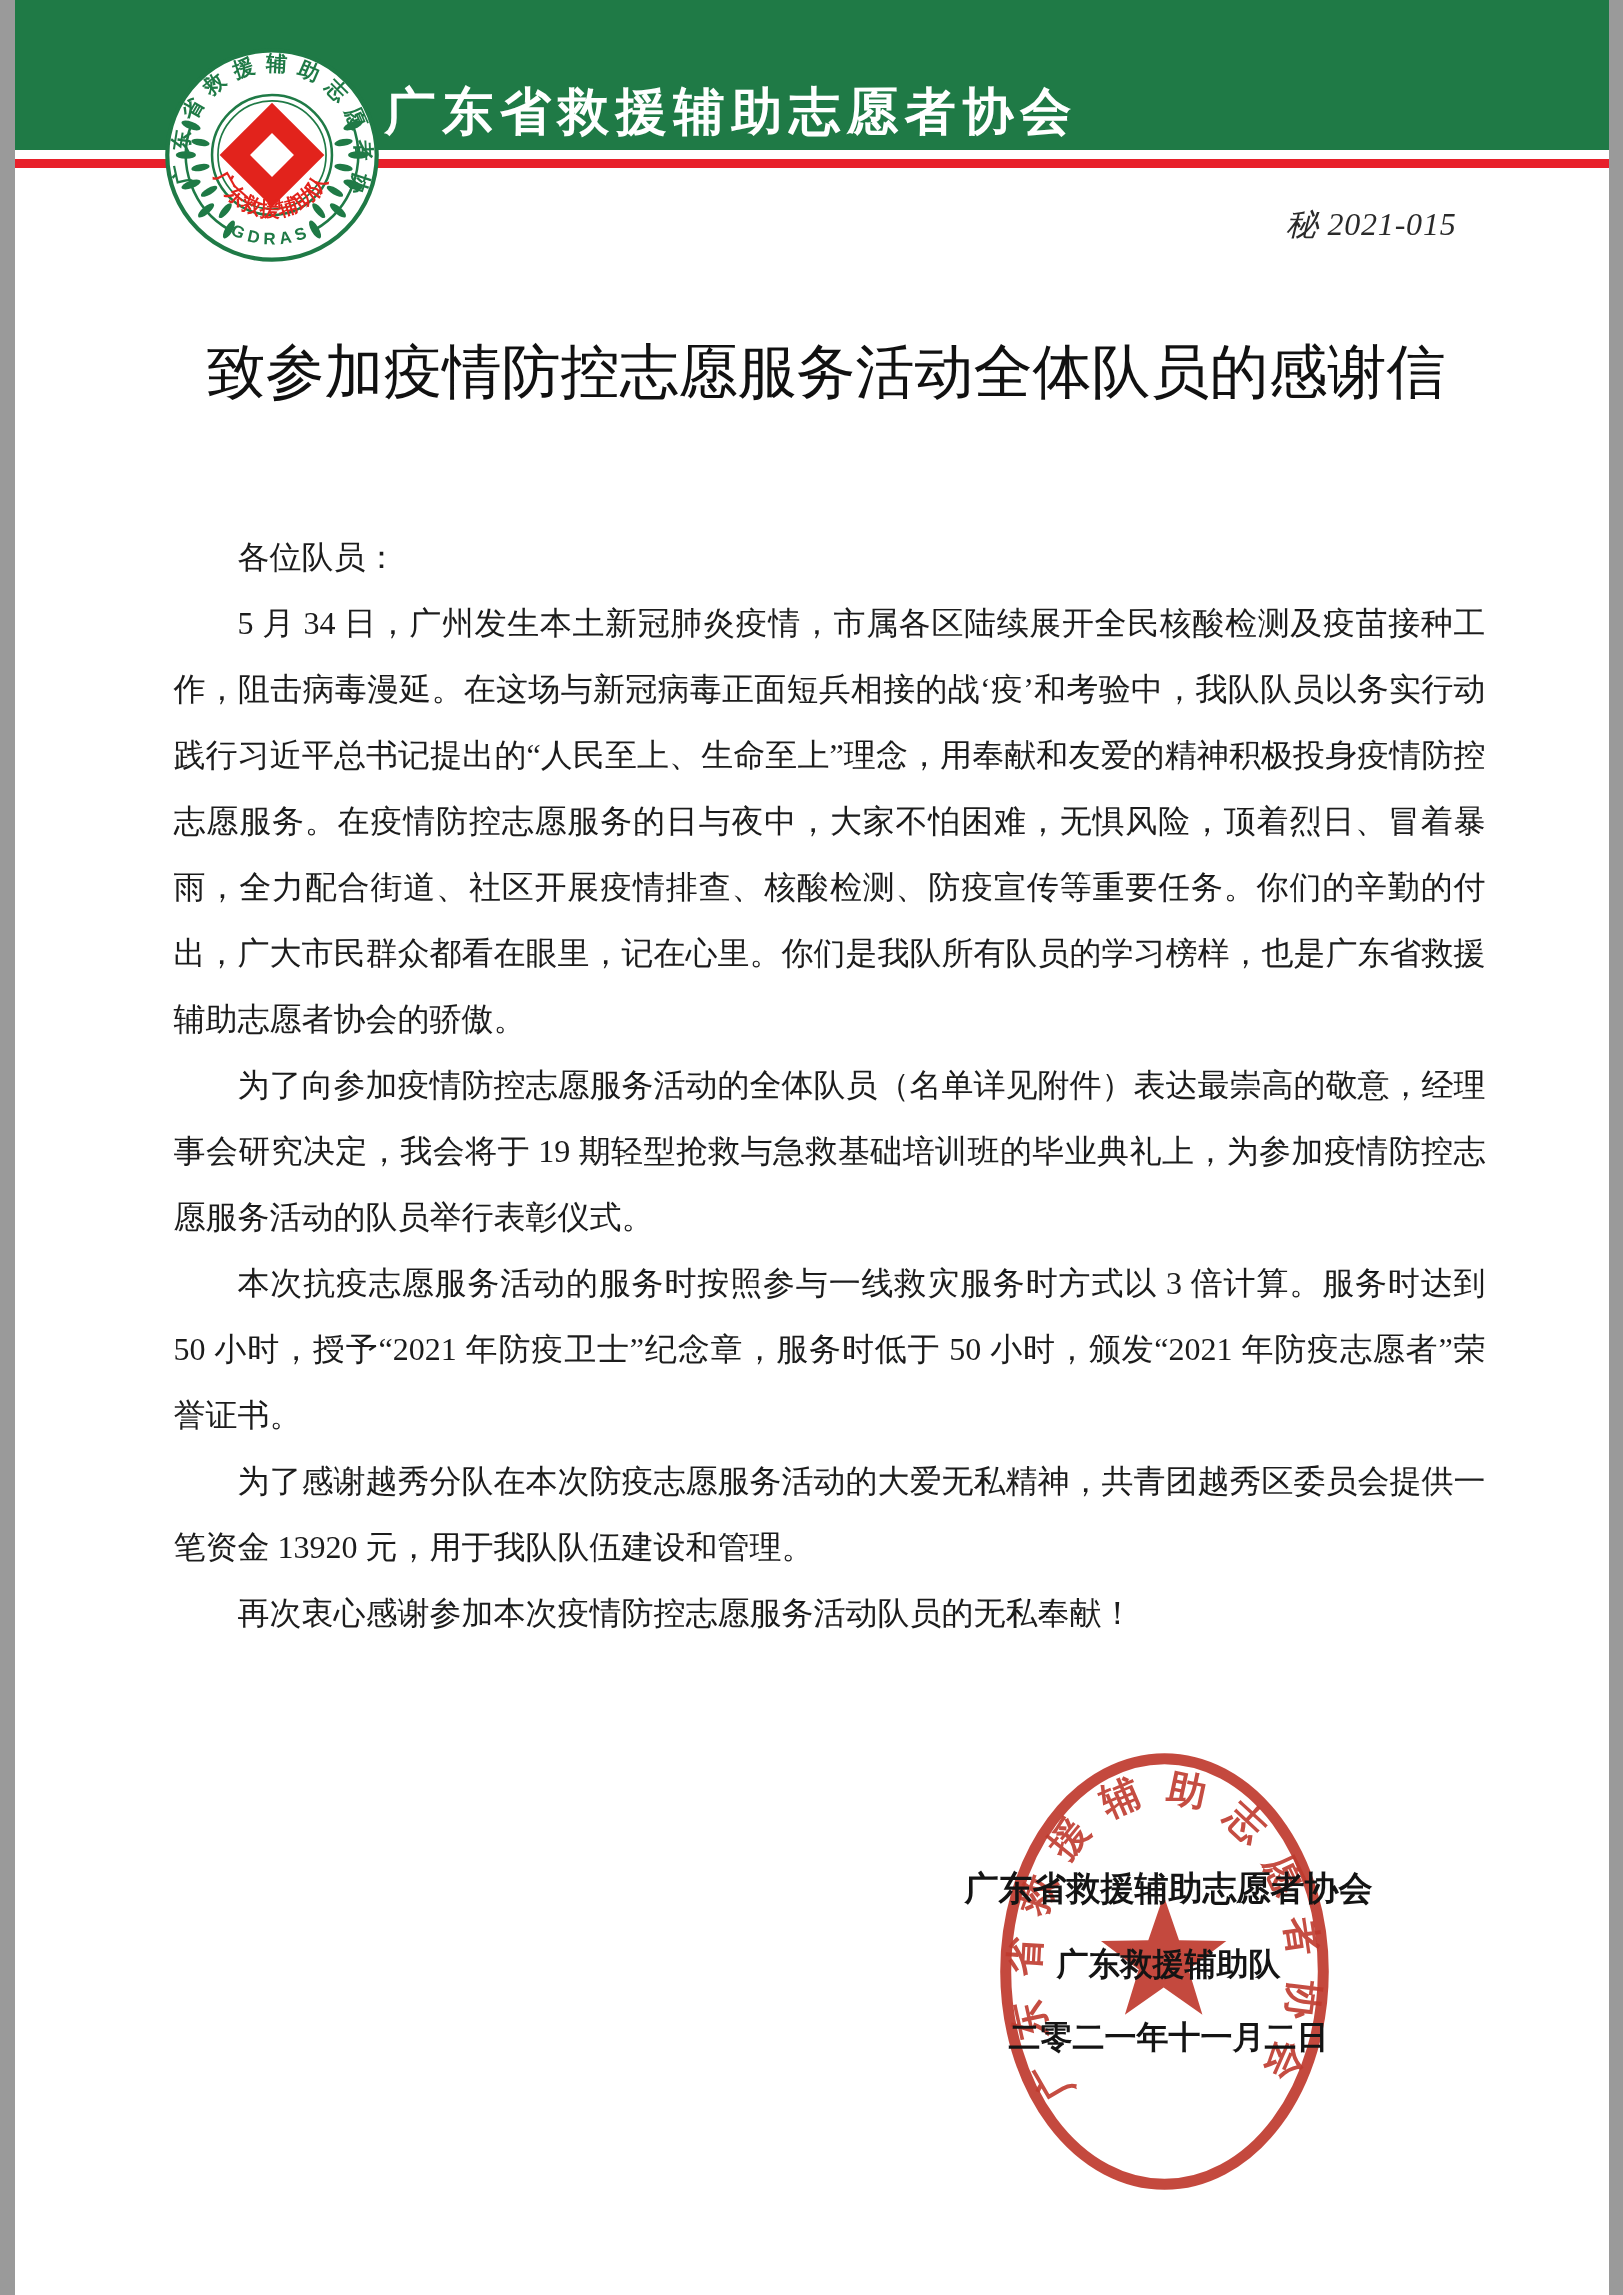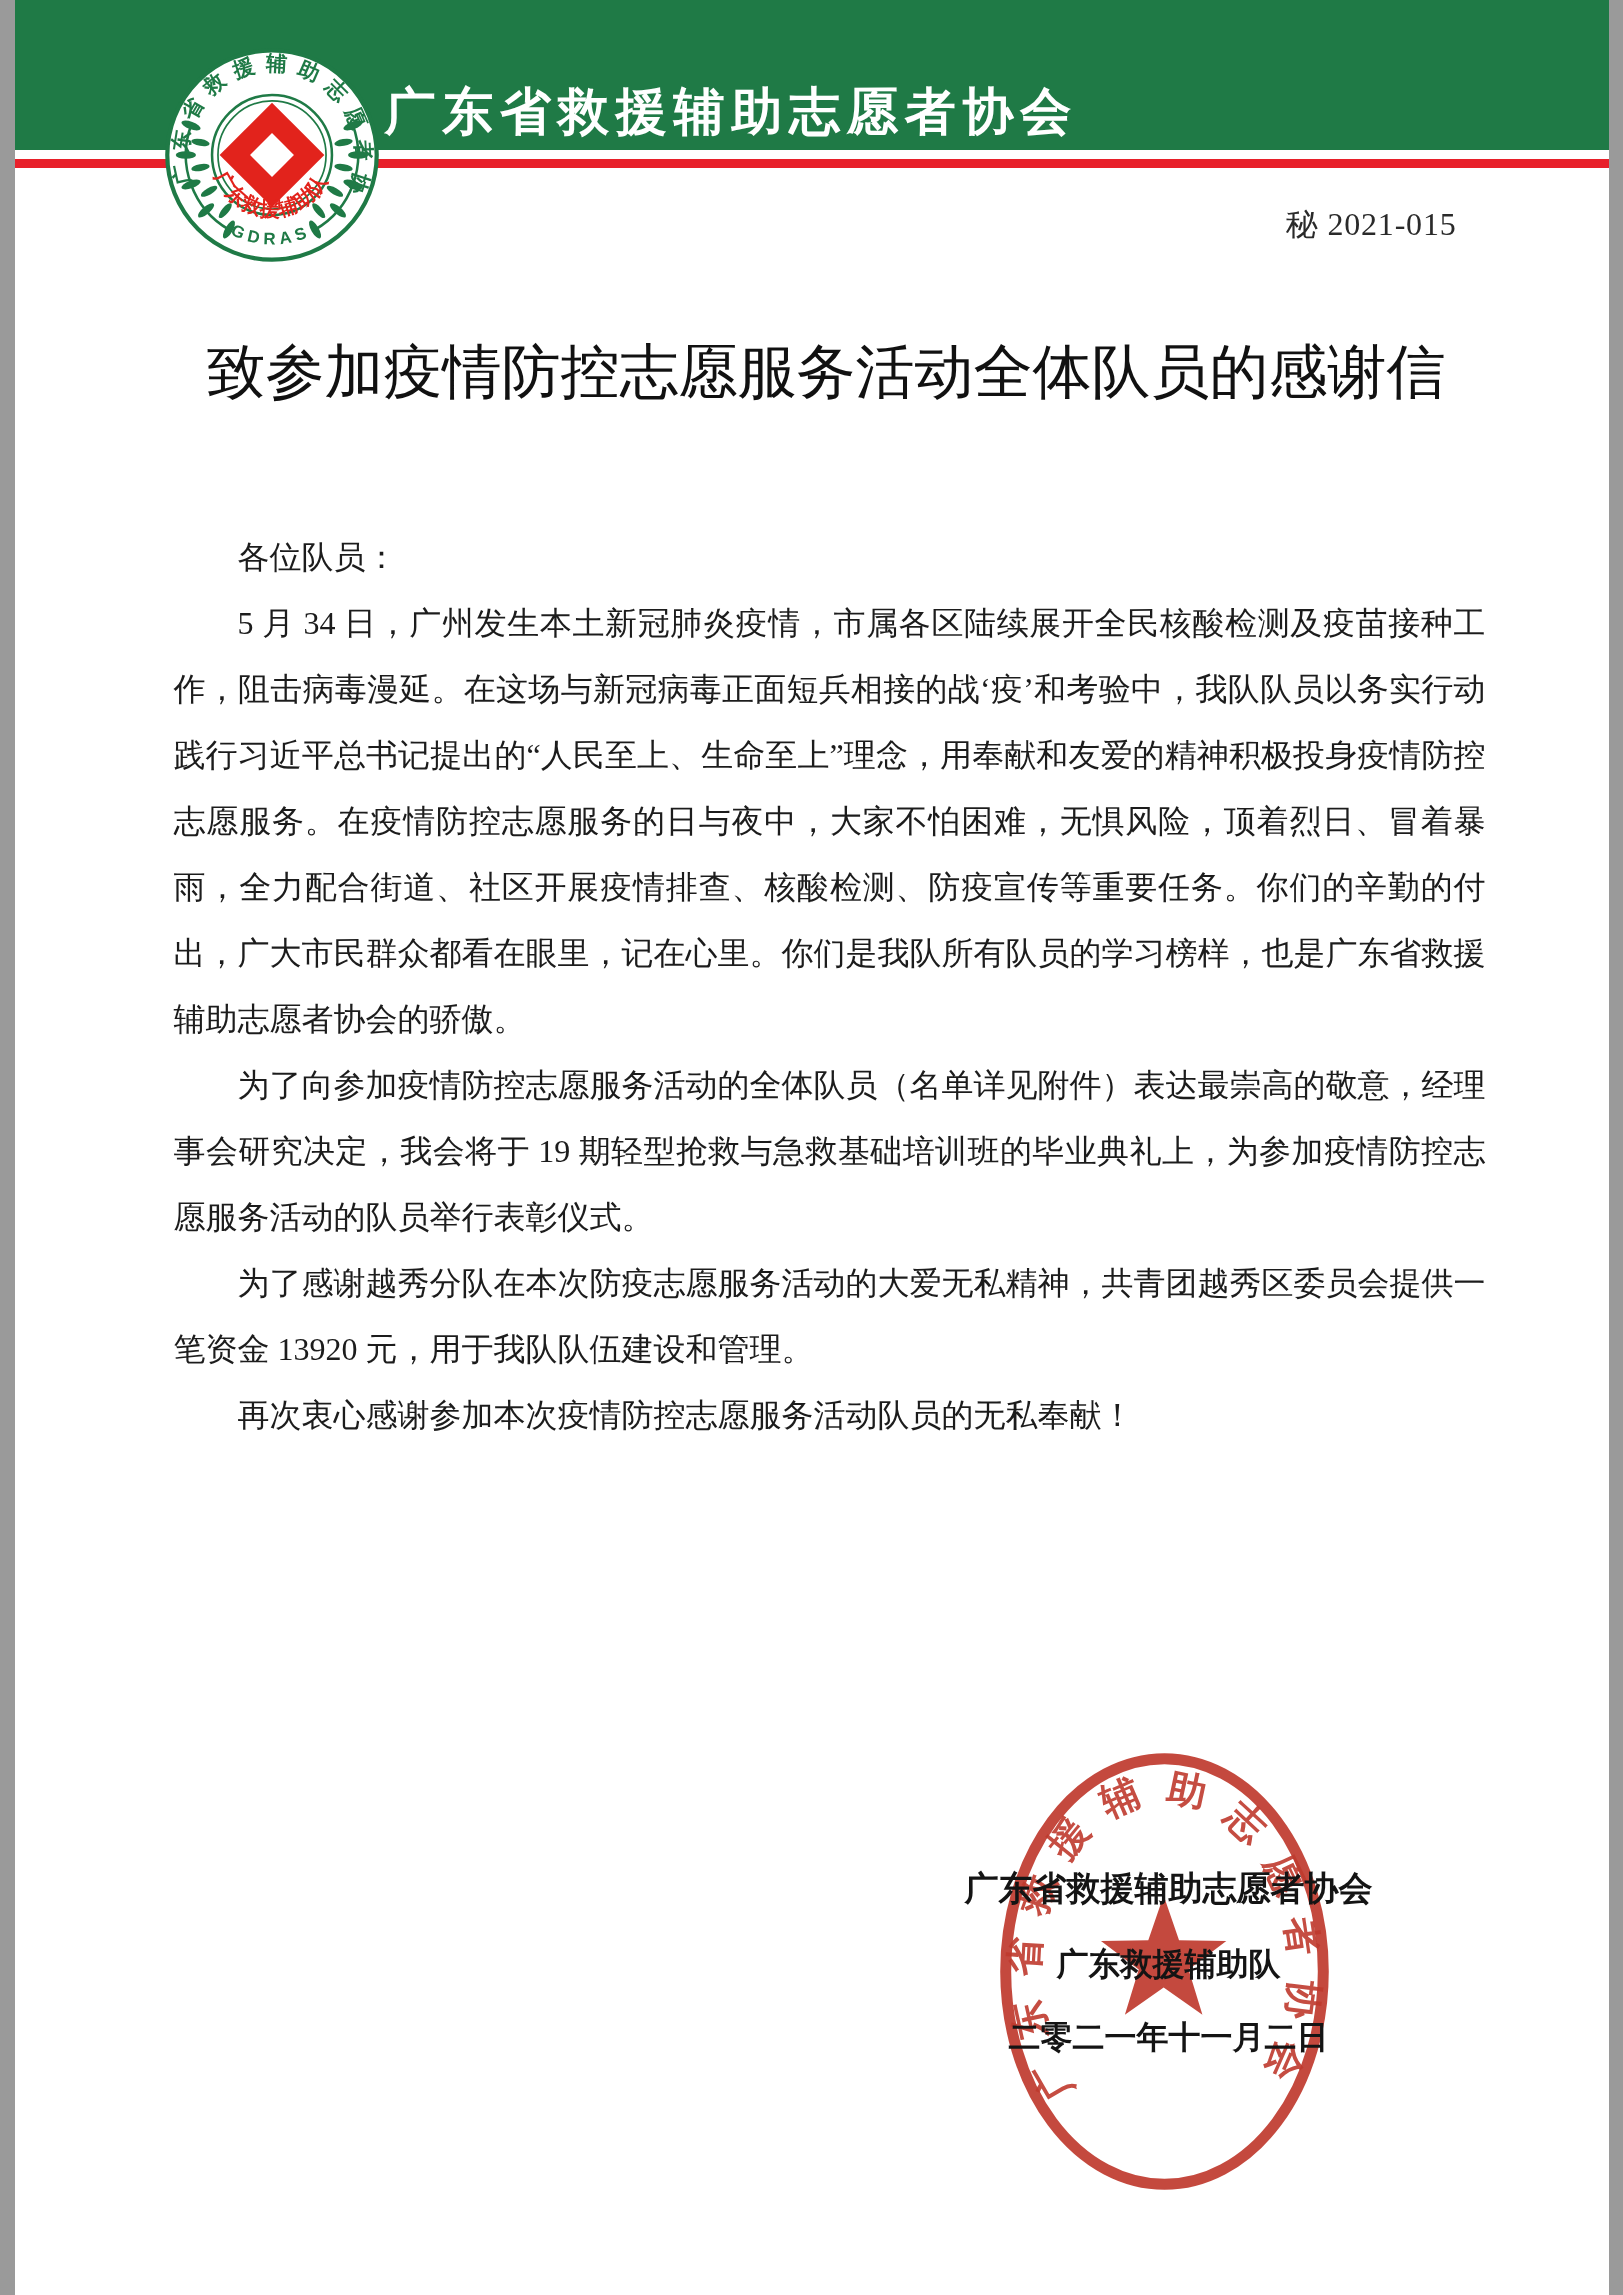--- a/index.html
+++ b/index.html
@@ -18,21 +18,21 @@
     position:absolute;left:370px;top:85px;
     font-family:"Liberation Sans","DejaVu Sans",sans-serif;
     font-weight:700;font-size:51px;line-height:54px;letter-spacing:6.8px;
     color:#ffffff;white-space:nowrap;
   }
   .stripe-red{position:absolute;left:0;top:159px;width:1623px;height:9.3px;background:#e8202a;}
   .logo-svg{position:absolute;left:143px;top:41px;width:228px;height:228px;}
   .doc-number{
     position:absolute;right:152px;top:206px;width:423px;
     text-align:right;font-size:32px;line-height:36px;color:#2a2a2a;
-    letter-spacing:0.8px;white-space:nowrap;
+    letter-spacing:0.8px;white-space:nowrap;font-style:italic;
   }
   
   .letter-title{
     position:absolute;left:0;top:337px;width:1623px;
     text-align:center;font-weight:400;font-size:59px;line-height:71px;
     color:#111;letter-spacing:0px;white-space:nowrap;
   }
   .body-text{
     position:absolute;left:159px;top:524px;width:1312px;
     font-size:32px;line-height:66px;text-align:justify;color:#1c1c1c;
@@ -111,20 +111,21 @@
 
   <div class="doc-number">秘 2021-015</div>
 
   <div class="letter-title">致参加疫情防控志愿服务活动全体队员的感谢信</div>
 
   <div class="body-text">
     <p>各位队员：</p>
     <div>
         <p>5 月 34 日，广州发生本土新冠肺炎疫情，市属各区陆续展开全民核酸检测及疫苗接种工作，阻击病毒漫延。在这场与新冠病毒正面短兵相接的战‘疫’和考验中，我队队员以务实行动践行习近平总书记提出的“人民至上、生命至上”理念，用奉献和友爱的精神积极投身疫情防控志愿服务。在疫情防控志愿服务的日与夜中，大家不怕困难，无惧风险，顶着烈日、冒着暴雨，全力配合街道、社区开展疫情排查、核酸检测、防疫宣传等重要任务。你们的辛勤的付出，广大市民群众都看在眼里，记在心里。你们是我队所有队员的学习榜样，也是广东省救援辅助志愿者协会的骄傲。</p>
         <p>为了向参加疫情防控志愿服务活动的全体队员（名单详见附件）表达最崇高的敬意，经理事会研究决定，我会将于 19 期轻型抢救与急救基础培训班的毕业典礼上，为参加疫情防控志愿服务活动的队员举行表彰仪式。</p>
+        <p>本次抗疫志愿服务活动的服务时按照参与一线救灾服务时方式以 3 倍计算。服务时达到 50 小时，授予“2021 年防疫卫士”纪念章，服务时低于 50 小时，颁发“2021 年防疫志愿者”荣誉证书。</p>
         <p>为了感谢越秀分队在本次防疫志愿服务活动的大爱无私精神，共青团越秀区委员会提供一笔资金 13920 元，用于我队队伍建设和管理。</p>
         <p>再次衷心感谢参加本次疫情防控志愿服务活动队员的无私奉献！</p>
       </div>
   </div>
 
   <svg class="stamp-svg" viewBox="0 0 420 560">
     <defs>
       <path id="stampArc" d="M 104,420 A 150,200 0 1 1 316,420" fill="none"></path>
     </defs>
     <ellipse cx="210" cy="280" rx="188" ry="252" fill="none" stroke="#bf3a2e" stroke-width="13" opacity="0.92"></ellipse>

